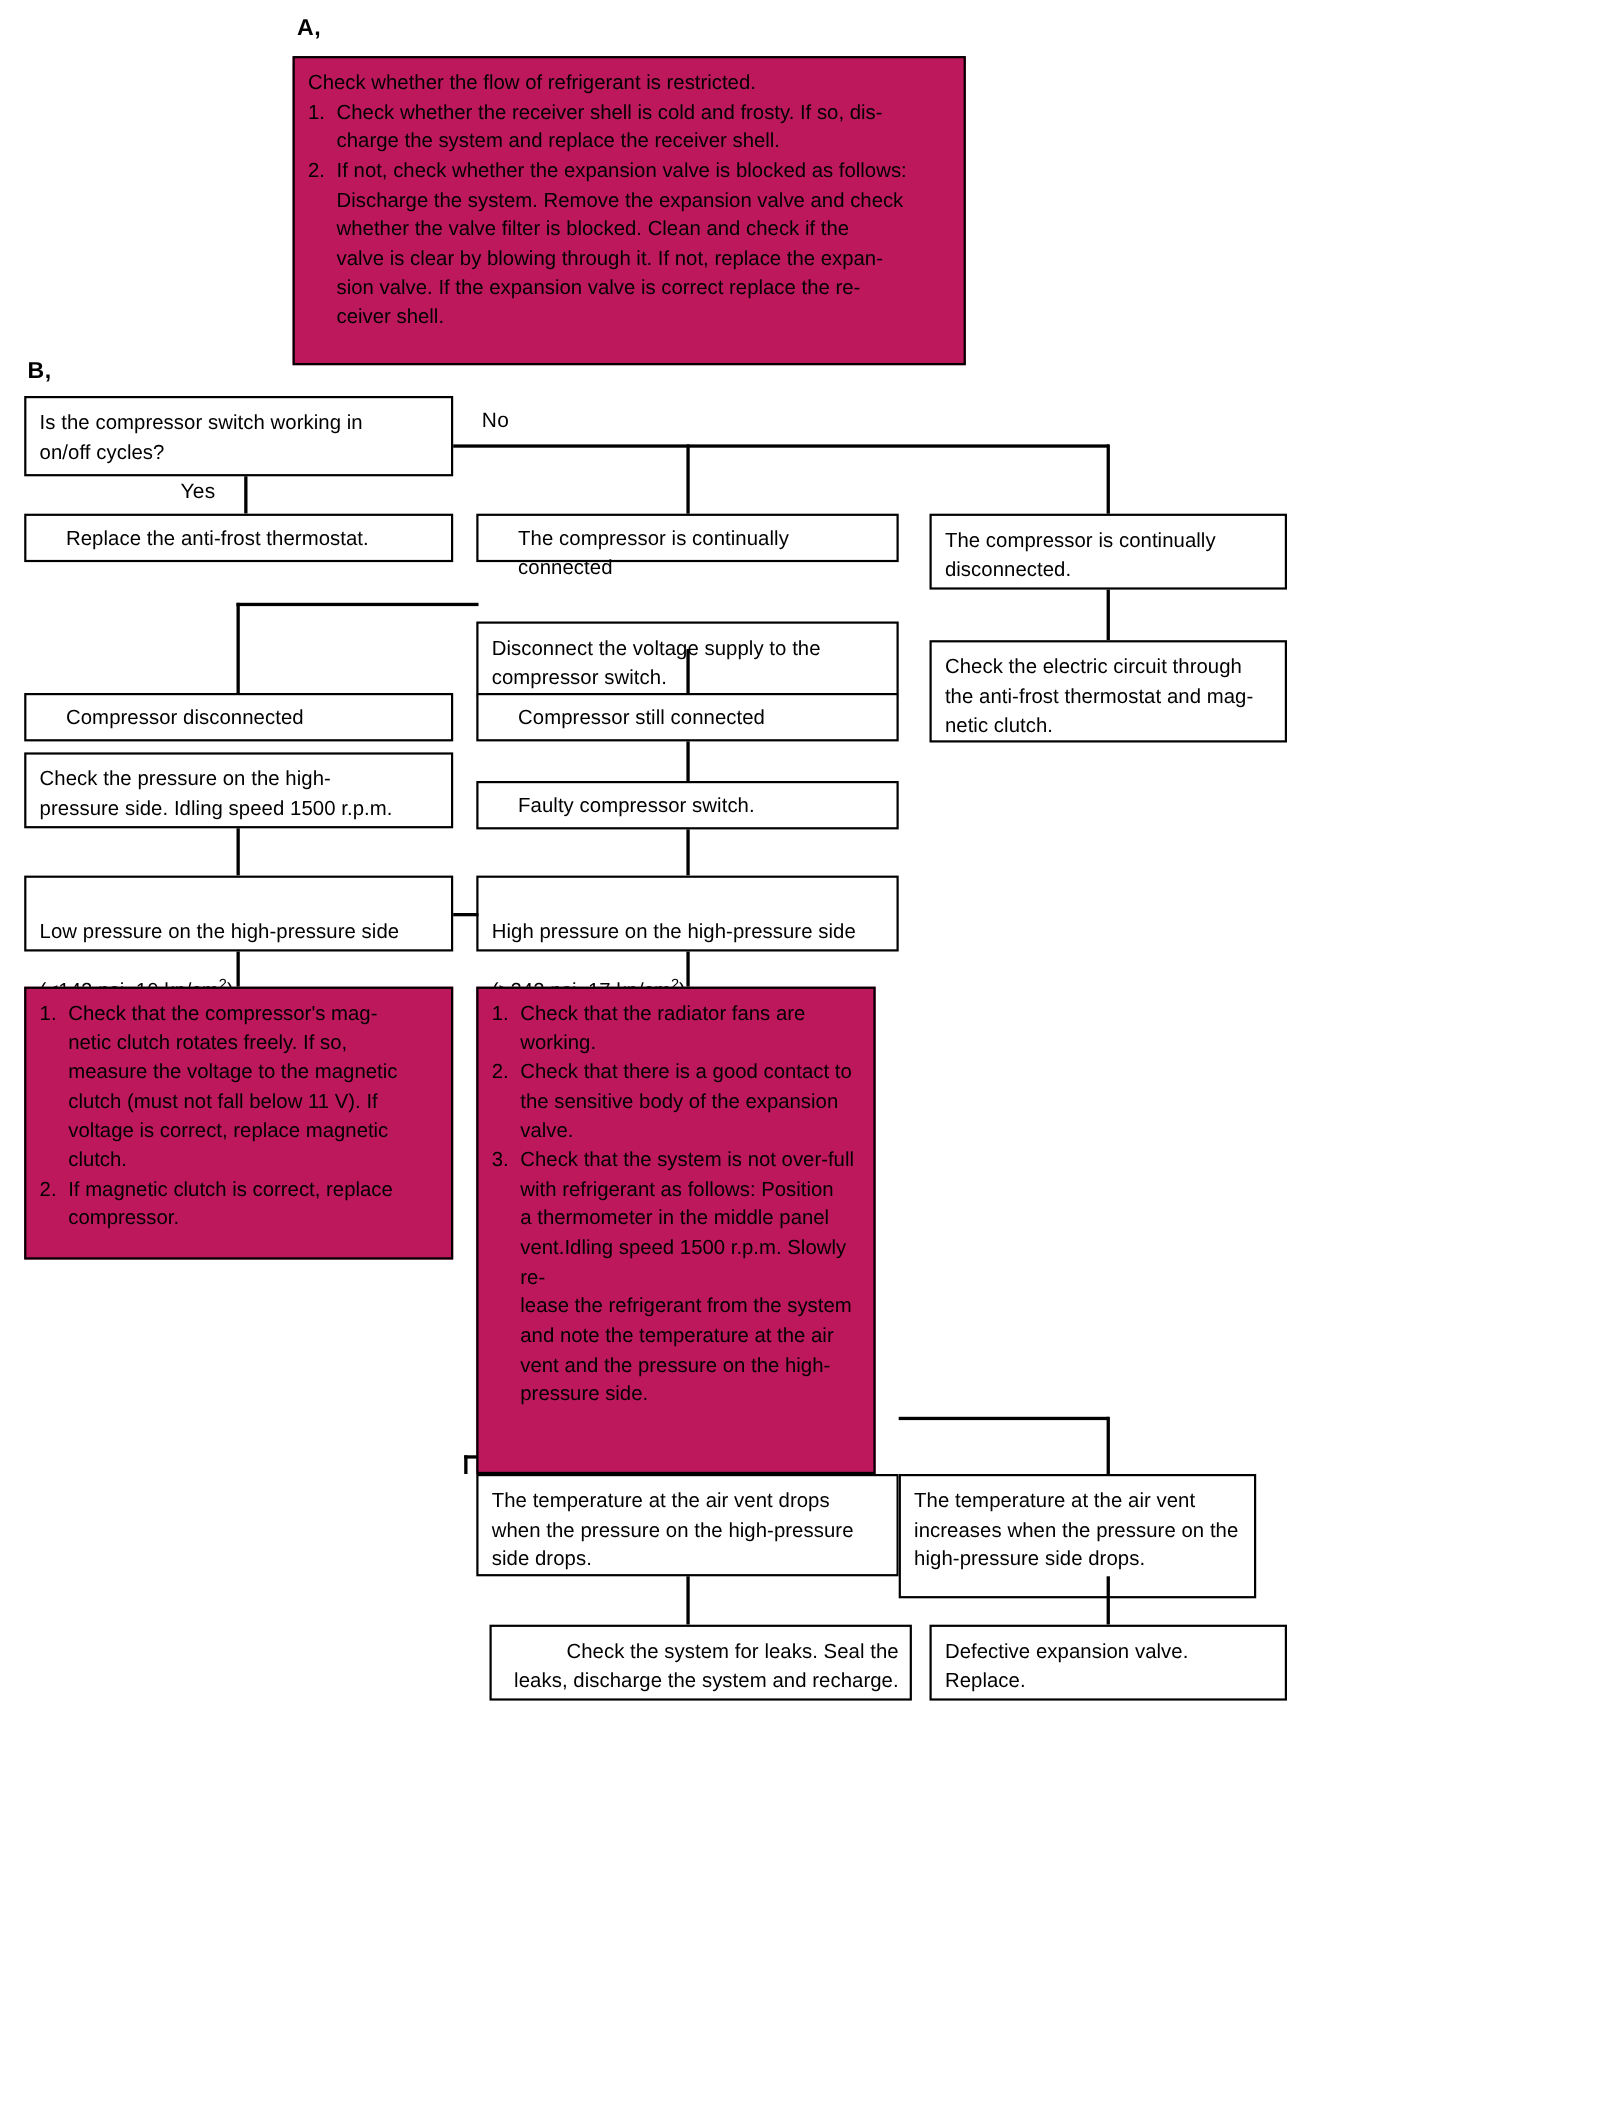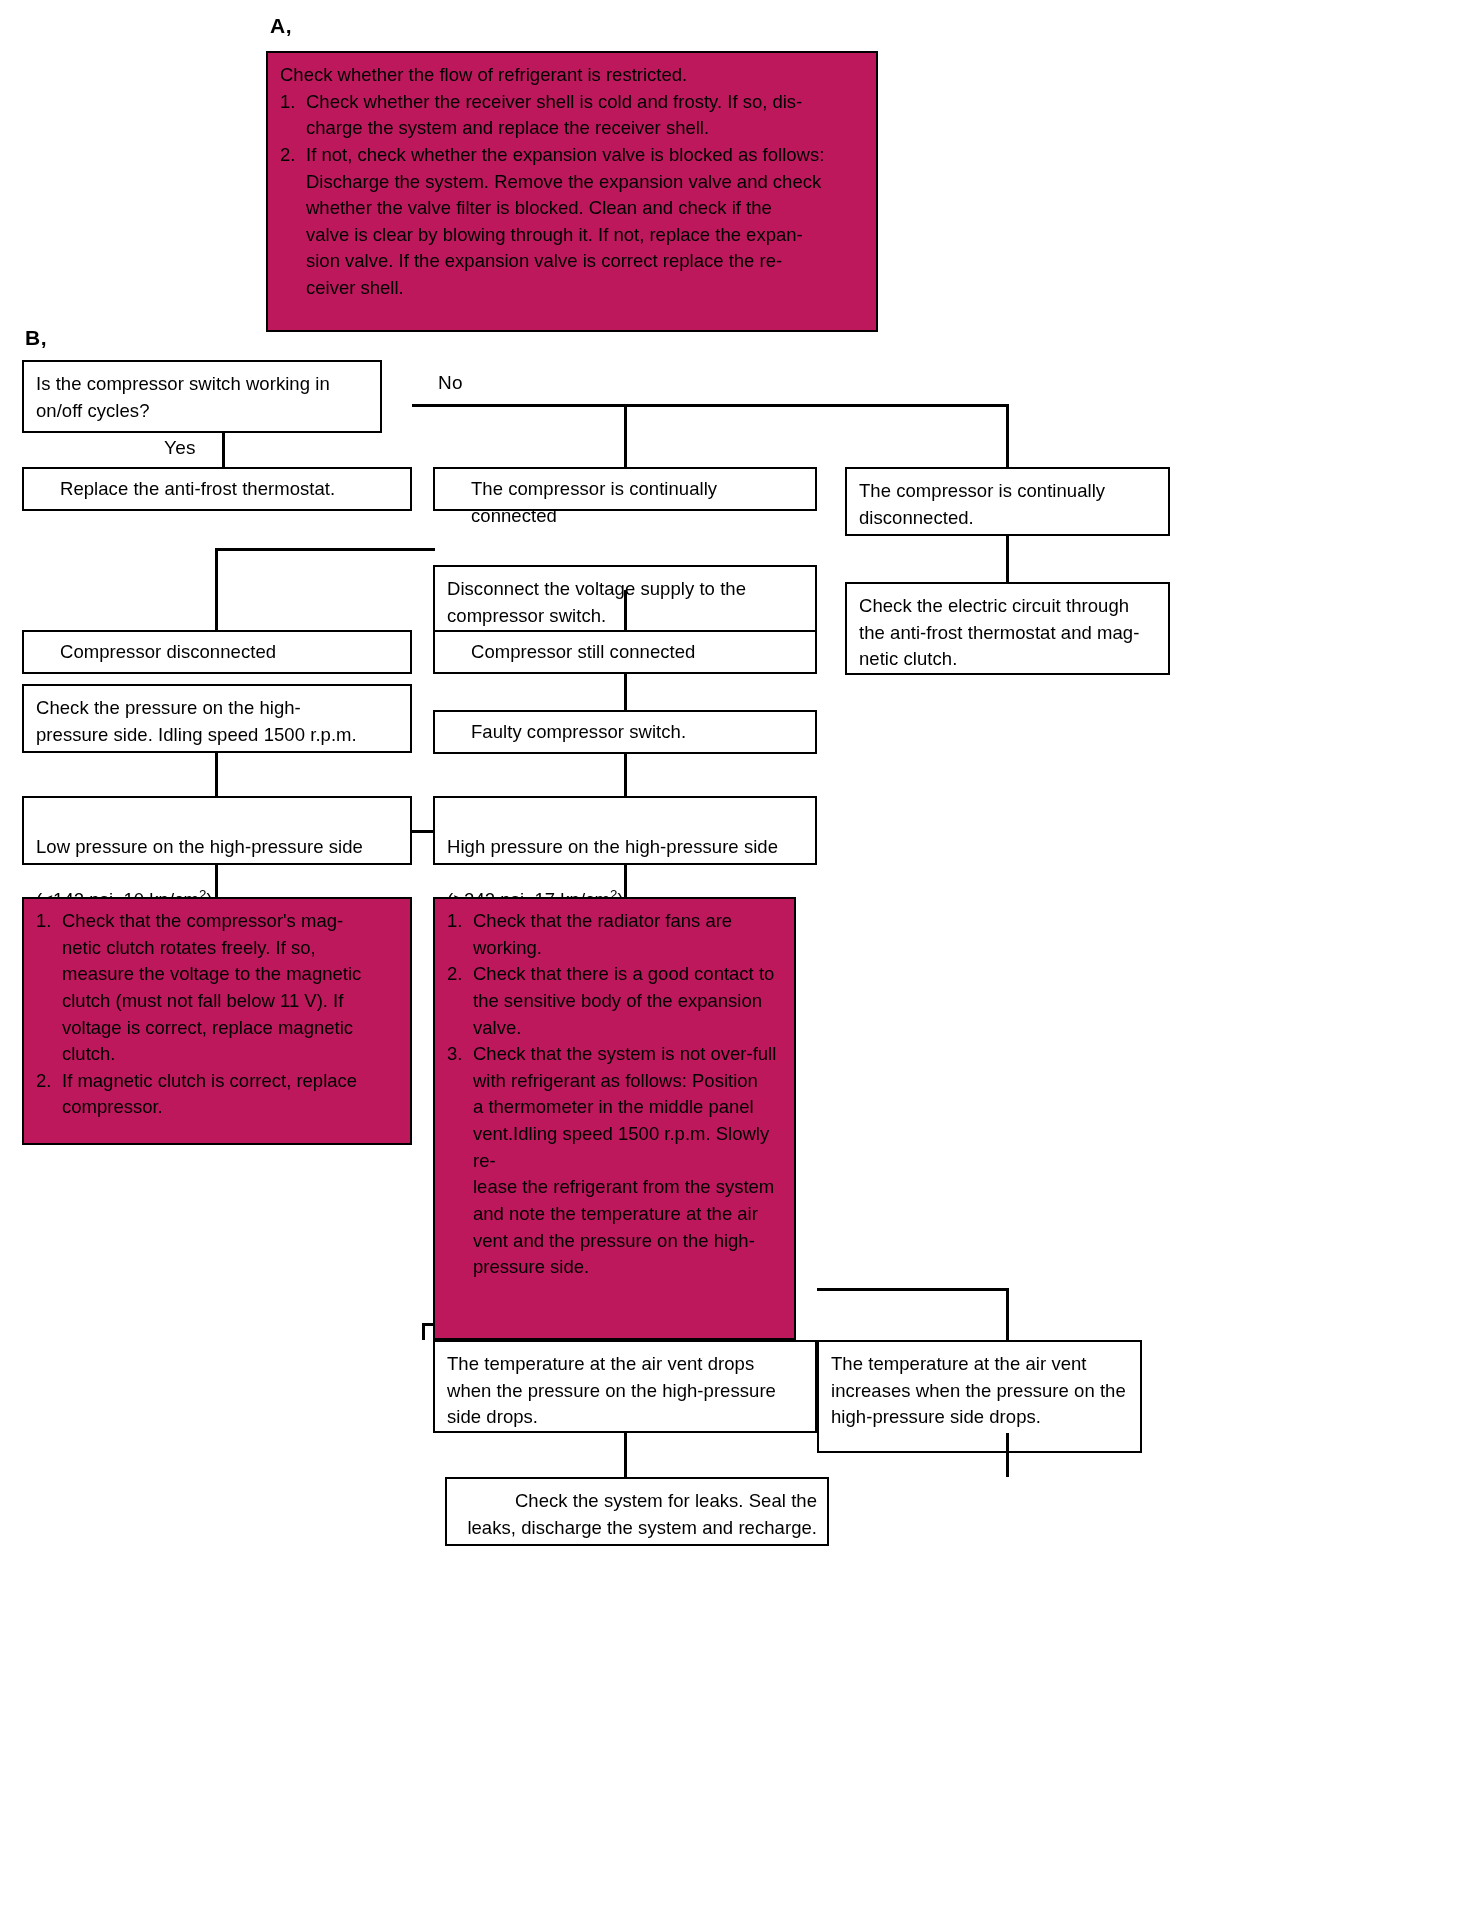--- a/index.html
+++ b/index.html
@@ -104,21 +104,21 @@
 Discharge the system. Remove the expansion valve and check
 whether the valve filter is blocked. Clean and check if the
 valve is clear by blowing through it. If not, replace the expan-
 sion valve. If the expansion valve is correct replace the re-
 ceiver shell.</li>
     </ol>
   </div>
 
   <div class="sec" style="left:25px; top:326px;">B,</div>
 
-  <div class="box" style="left:22px; top:360px; width:360px; height:73px;">Is the compressor switch working in
+  <div class="box" style="left:22px; top:360px; width:390px; height:73px;">Is the compressor switch working in
 on/off cycles?</div>
 
   <div class="lbl" style="left:438px; top:372px;">No</div>
   <div class="ln lnh" style="left:412px; top:404px; width:596px;"></div>
   <div class="ln lnv" style="left:624px; top:404px; height:64px;"></div>
   <div class="ln lnv" style="left:1006px; top:404px; height:64px;"></div>
 
   <div class="lbl" style="left:164px; top:437px;">Yes</div>
   <div class="ln lnv" style="left:222px; top:433px; height:34px;"></div>
 
@@ -208,14 +208,16 @@
 
   <div class="box" style="left:817px; top:1340px; width:325px; height:113px;">The temperature at the air vent
 increases when the pressure on the
 high-pressure side drops.</div>
 
   <div class="ln lnv" style="left:624px; top:1433px; height:44px;"></div>
   <div class="ln lnv" style="left:1006px; top:1433px; height:44px;"></div>
 
   <div class="box" style="left:445px; top:1477px; width:384px; height:69px;text-align:right;">Check the system for leaks. Seal the
 leaks, discharge the system and recharge.</div>
+  <div class="box" style="left:845px; top:1477px; width:325px; height:69px;">Defective expansion valve.
+Replace.</div>
 
 </div>
 
 </body></html>

